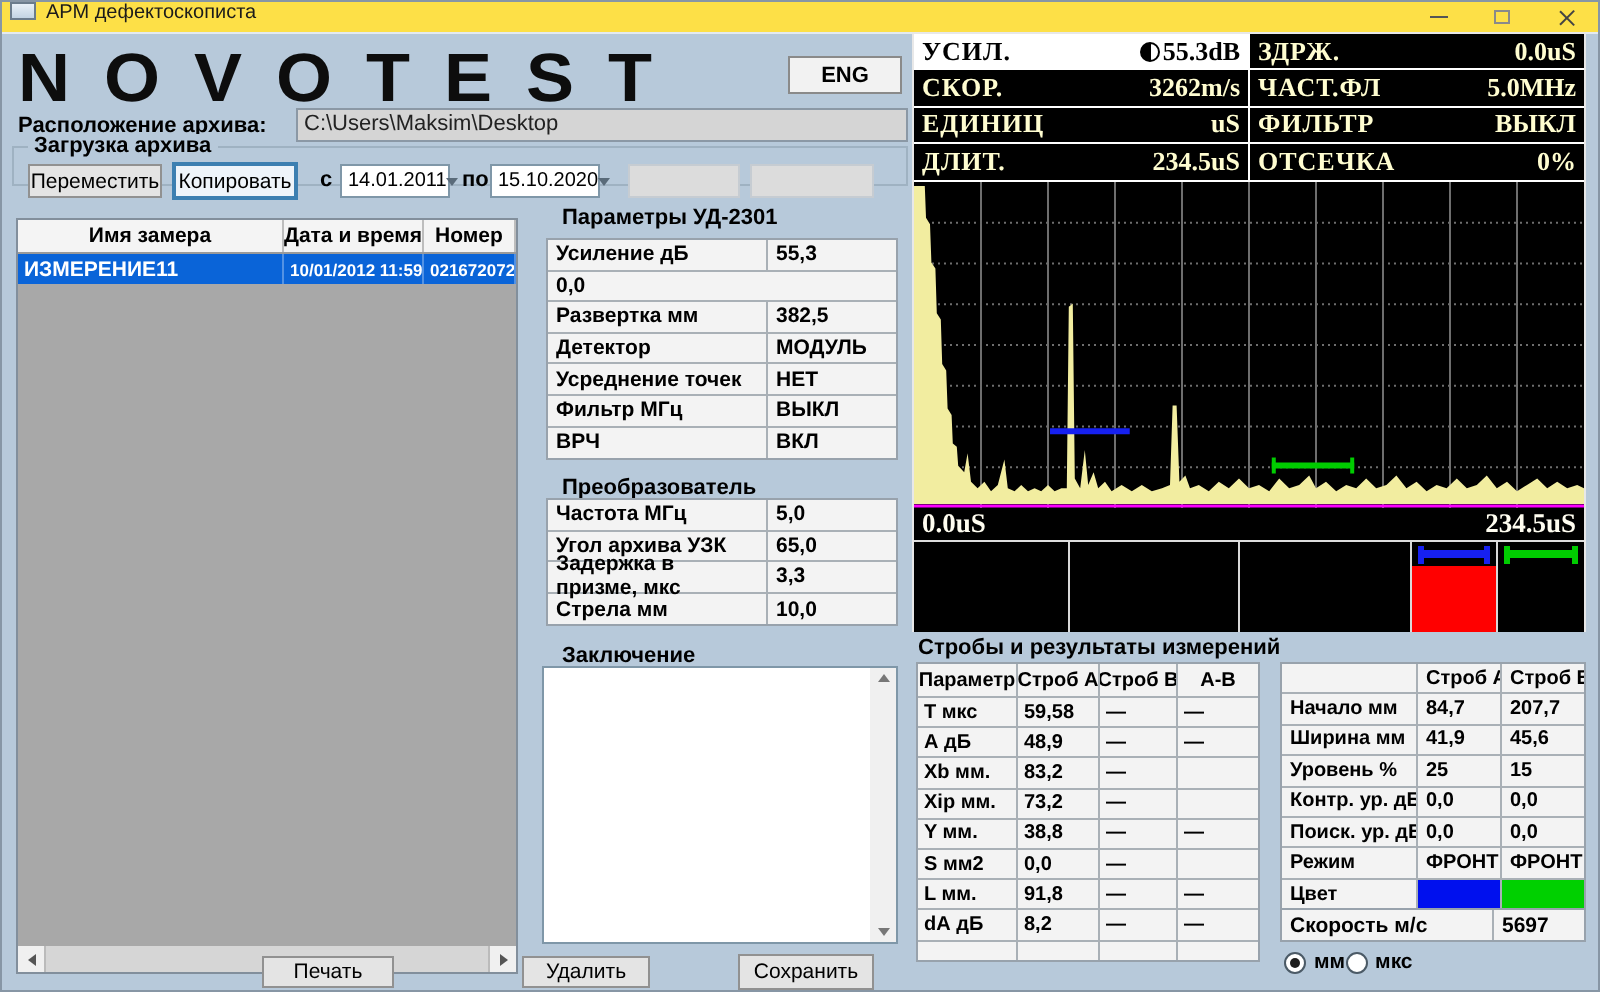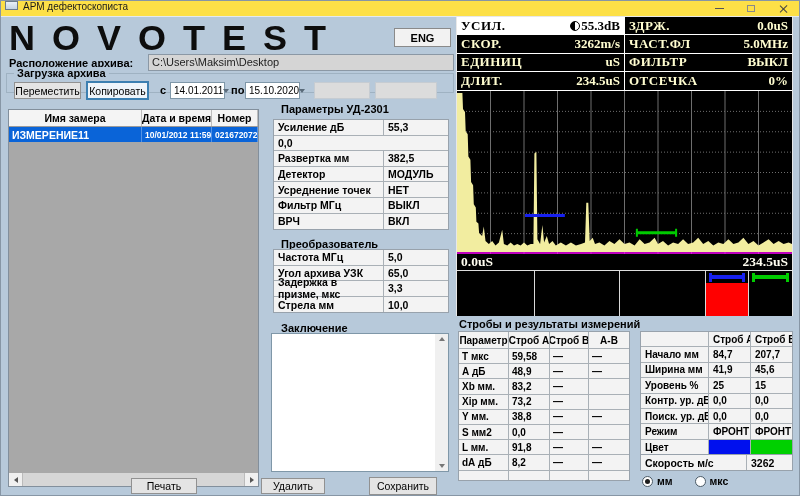--- a/index.html
+++ b/index.html
@@ -108,21 +108,21 @@
   .lrow.lempty{height:9px}
   .rtable{position:absolute;left:639px;top:330px;width:153px;border:1px solid #98a2ac;background:#f3f3f3}
   .rrow{display:flex;height:15.4px;border-bottom:1px solid #a9b0b6;background:#f3f3f3}
   .rrow:last-child{border-bottom:none}
   .rcell{padding:0 4px;font-size:10px;font-weight:bold;border-right:1px solid #a9b0b6;display:flex;align-items:center;overflow:hidden;white-space:nowrap}
   .rc0{width:68px}.rc1{width:42px}.rc2{flex:1;border-right:none}
   .rcell.swatch{padding:0}
   .speedbox{position:absolute;left:639px;top:453px;width:153px;height:17px;border:1px solid #98a2ac;background:#f3f3f3;display:flex}
   .speedlabel{width:106px;padding:0 4px;font-size:10.5px;font-weight:bold;border-right:1px solid #a9b0b6;display:flex;align-items:center}
   .speedvalue{flex:1;padding:0 4px;font-size:10.5px;font-weight:bold;display:flex;align-items:center}
-  .units{position:absolute;left:641px;top:474px;display:flex;gap:22px;align-items:center}
+  .units{position:absolute;left:641px;top:474px;display:flex;gap:0;align-items:center}
   .unit{display:flex;align-items:center;gap:4px;font-size:10.5px;font-weight:bold}
   .radio{width:11px;height:11px;border-radius:50%;border:1px solid #4b5a66;background:#fff;position:relative;flex:none}
   .radio.checked::after{content:"";position:absolute;left:2px;top:2px;width:5px;height:5px;border-radius:50%;background:#1d1d1d}
 </style>
 </head>
 <body>
 
 <div id="window">
 
   <div class="titlebar">
@@ -433,21 +433,21 @@
       </div>
       <div class="rrow">
         <div class="rcell rc0">Цвет</div>
         <div class="rcell rc1 swatch" style="background: rgb(0, 16, 238);"></div>
         <div class="rcell rc2 swatch" style="background: rgb(0, 208, 0);"></div>
       </div>
     </div>
 
   <div class="speedbox">
     <span class="speedlabel">Скорость м/с</span>
-    <span class="speedvalue">3262</span>
+    <span class="speedvalue">5697</span>
   </div>
 
   <div class="units">
       <span class="unit">
         <span class="radio checked"></span>
         <span>мм</span>
       </span>
       <span class="unit">
         <span class="radio"></span>
         <span>мкс</span>

